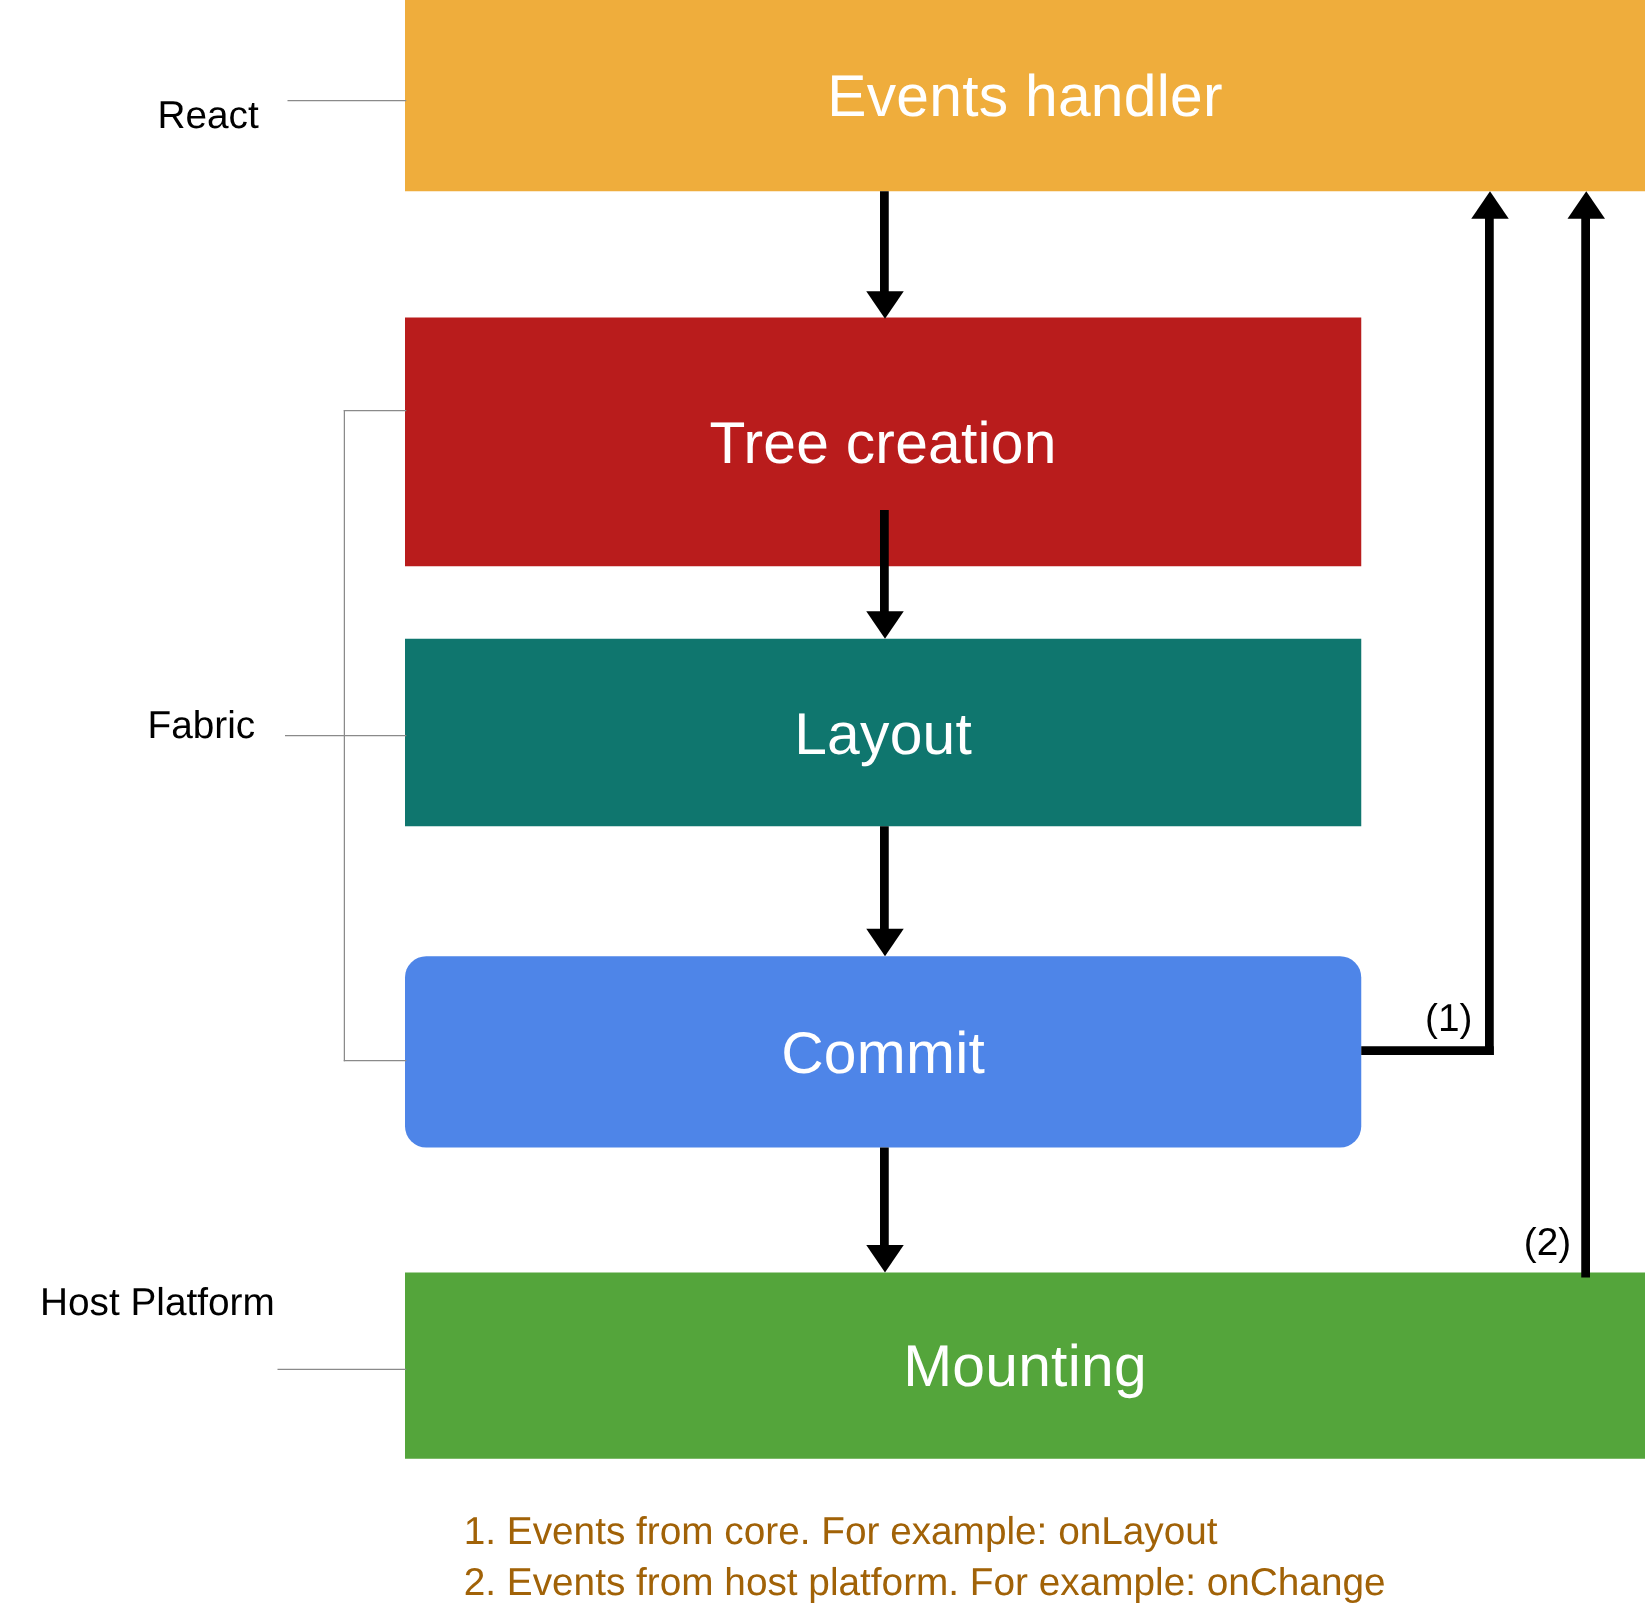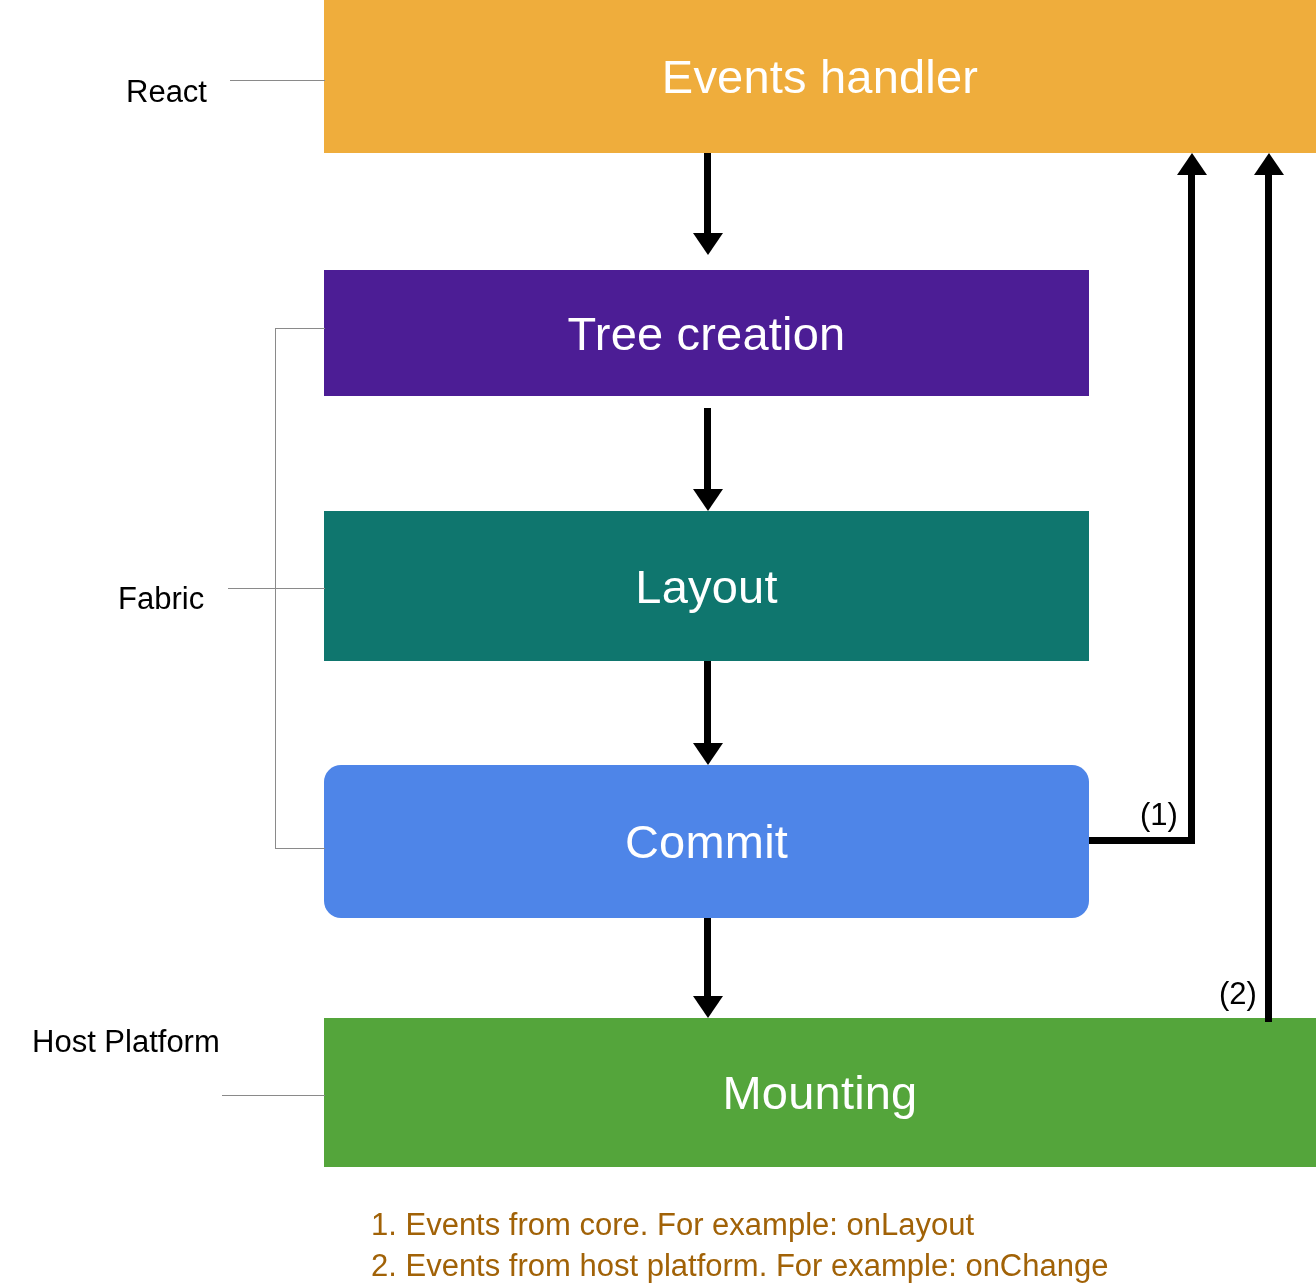--- a/index.html
+++ b/index.html
@@ -35,24 +35,24 @@
   #node-event-handler {
     left: 324px;
     top: -28px;
     width: 992px;
     height: 181px;
     background: #efad3c;
   }
   #node-event-handler .node-label { transform: translateY(14px); }
   #node-tree-creation {
     left: 324px;
-    top: 270px;
+    top: 254px;
     width: 765px;
-    height: 126px;
-    background: #4c1d95;
+    height: 199px;
+    background: #b91c1c;
   }
   #node-layout {
     left: 324px;
     top: 511px;
     width: 765px;
     height: 150px;
     background: #0f766e;
   }
   #node-commit {
     left: 324px;
@@ -74,21 +74,21 @@
   
   .side-label {
     position: absolute;
     font-size: 31px;
     color: #000000;
     line-height: 1;
     white-space: nowrap;
     user-select: none;
   }
   #label-react   { left: 126px; top: 64px; margin-top: 12px; }
-  #label-fabric  { left: 118px; top: 583px; text-align: center; }
+  #label-fabric  { left: 118px; top: 564px; text-align: center; }
   #label-host    { left: 3px;  top: 1026px; margin-left: 29px; }
 
   
   .leader {
     position: absolute;
     background: #8a8a8a;
   }
   .leader.h { height: 1px; }
   .leader.v { width: 1px; }
 

